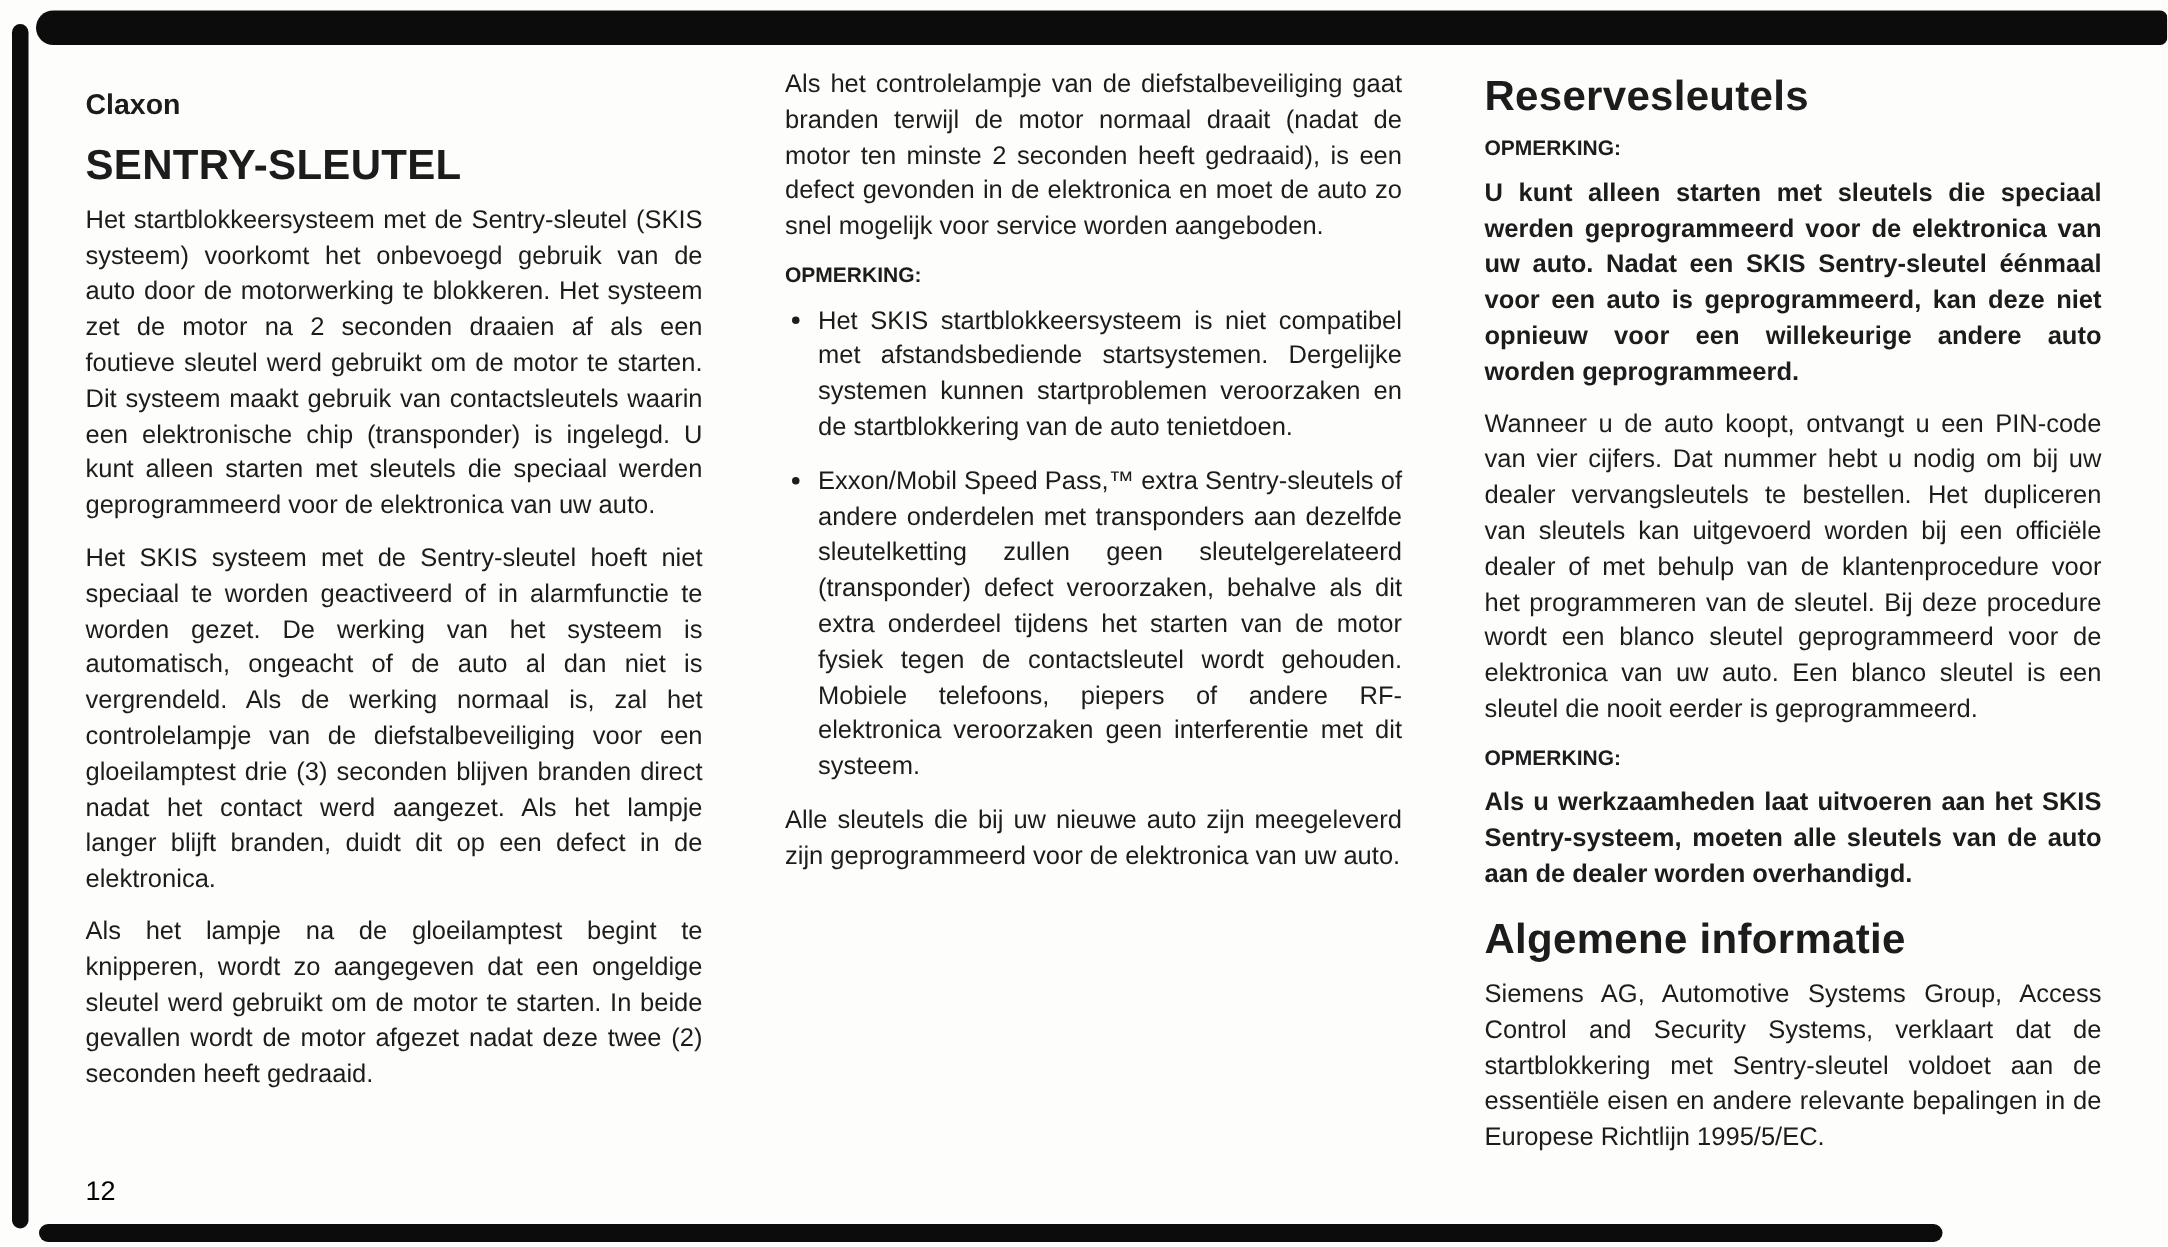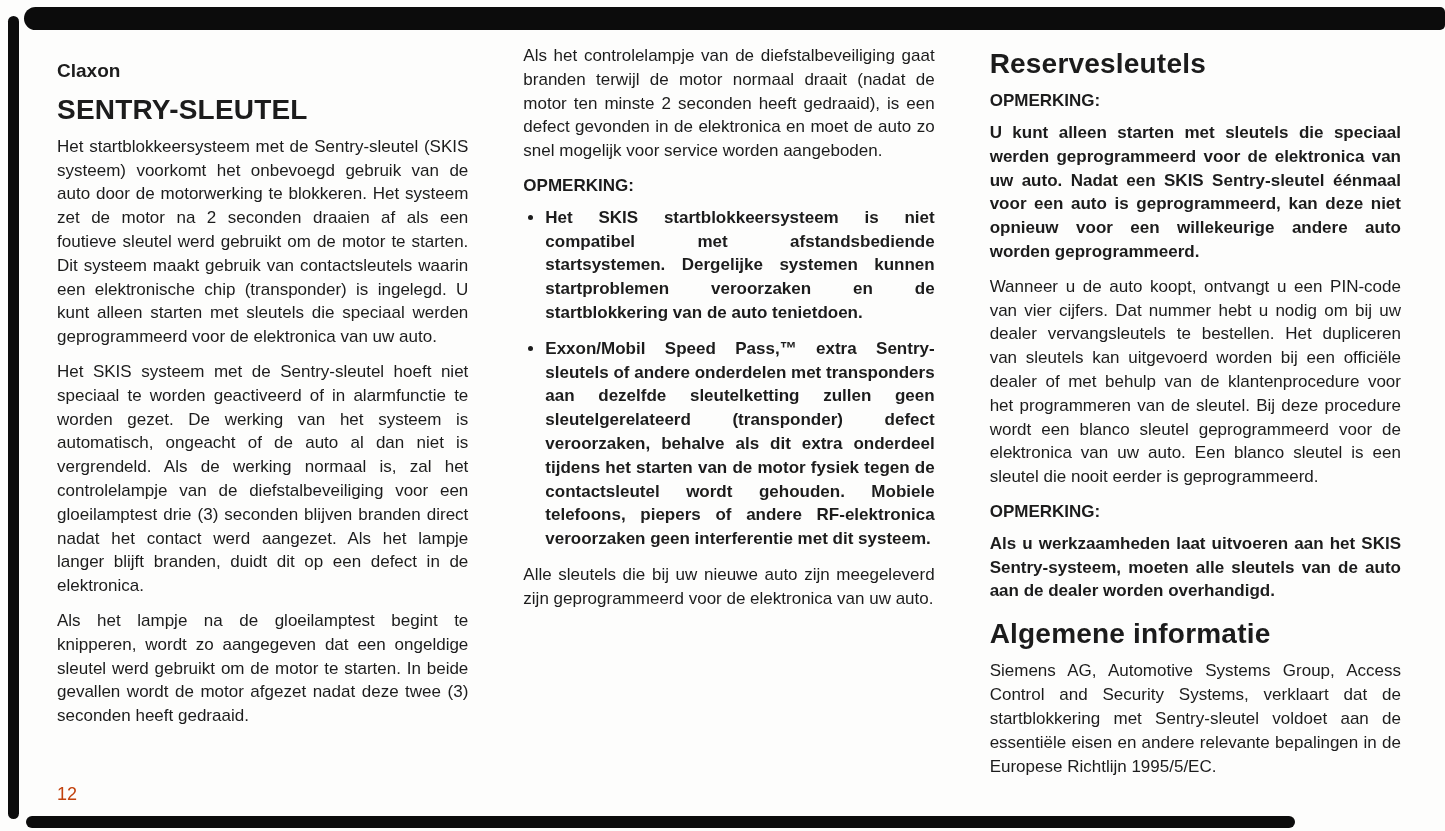--- a/index.html
+++ b/index.html
@@ -61,63 +61,63 @@
     text-align: left;
     letter-spacing: 0.2px;
   }
   h2.section-md {
     font-size: 19px;
     font-weight: bold;
     margin: 14px 0 5px 0;
     text-align: left;
   }
   h3.note-head {
-    font-size: 17px;
+    font-size: 14px;
     font-weight: bold;
     margin: 4px 0 8px 0;
     text-align: left;
   }
   .first-head { margin-top: 3px; }
   .bold-para { font-weight: bold; }
   ul.note-list {
     margin: 0 0 11px 0;
     padding: 0 0 0 22px;
     list-style: disc;
   }
   ul.note-list li {
-    font-weight: bold;
+    font-weight: normal;
     margin: 0 0 12px 0;
   }
   .page-number {
     position: absolute;
     left: 57px;
     bottom: 26px;
     font-size: 18px;
-    color: #c2410c;
+    color: #000000;
   }
   .gi-head { margin-top: 10px; }
 </style>
 </head>
 <body>
 
 <div class="scan-page">
 
   <div class="edge-top"></div>
   <div class="edge-left"></div>
   <div class="edge-bottom"></div>
 
   <div class="content">
 
     <div class="col">
       <h2 class="section-md first-head">Claxon</h2>
 
       <h1 class="section-lg">SENTRY-SLEUTEL</h1>
       <p>Het startblokkeersysteem met de Sentry-sleutel (SKIS systeem) voorkomt het onbevoegd gebruik van de auto door de motorwerking te blokkeren. Het systeem zet de motor na 2 seconden draaien af als een foutieve sleutel werd gebruikt om de motor te starten. Dit systeem maakt gebruik van contactsleutels waarin een elektronische chip (transponder) is ingelegd. U kunt alleen starten met sleutels die speciaal werden geprogrammeerd voor de elektronica van uw auto.</p>
       <p>Het SKIS systeem met de Sentry-sleutel hoeft niet speciaal te worden geactiveerd of in alarmfunctie te worden gezet. De werking van het systeem is automatisch, ongeacht of de auto al dan niet is vergrendeld. Als de werking normaal is, zal het controlelampje van de diefstalbeveiliging voor een gloeilamptest drie (3) seconden blijven branden direct nadat het contact werd aangezet. Als het lampje langer blijft branden, duidt dit op een defect in de elektronica.</p>
-      <p>Als het lampje na de gloeilamptest begint te knipperen, wordt zo aangegeven dat een ongeldige sleutel werd gebruikt om de motor te starten. In beide gevallen wordt de motor afgezet nadat deze twee (3) seconden heeft gedraaid.</p>
+      <p>Als het lampje na de gloeilamptest begint te knipperen, wordt zo aangegeven dat een ongeldige sleutel werd gebruikt om de motor te starten. In beide gevallen wordt de motor afgezet nadat deze twee (2) seconden heeft gedraaid.</p>
     </div>
 
     <div class="col">
       <p>Als het controlelampje van de diefstalbeveiliging gaat branden terwijl de motor normaal draait (nadat de motor ten minste 2 seconden heeft gedraaid), is een defect gevonden in de elektronica en moet de auto zo snel mogelijk voor service worden aangeboden.</p>
 
       <h3 class="note-head">OPMERKING:</h3>
       <ul class="note-list">
         <li>Het SKIS startblokkeersysteem is niet compatibel met afstandsbediende startsystemen. Dergelijke systemen kunnen startproblemen veroorzaken en de startblokkering van de auto tenietdoen.</li>
         <li>Exxon/Mobil Speed Pass,™ extra Sentry-sleutels of andere onderdelen met transponders aan dezelfde sleutelketting zullen geen sleutelgerelateerd (transponder) defect veroorzaken, behalve als dit extra onderdeel tijdens het starten van de motor fysiek tegen de contactsleutel wordt gehouden. Mobiele telefoons, piepers of andere RF-elektronica veroorzaken geen interferentie met dit systeem.</li>
       </ul>

